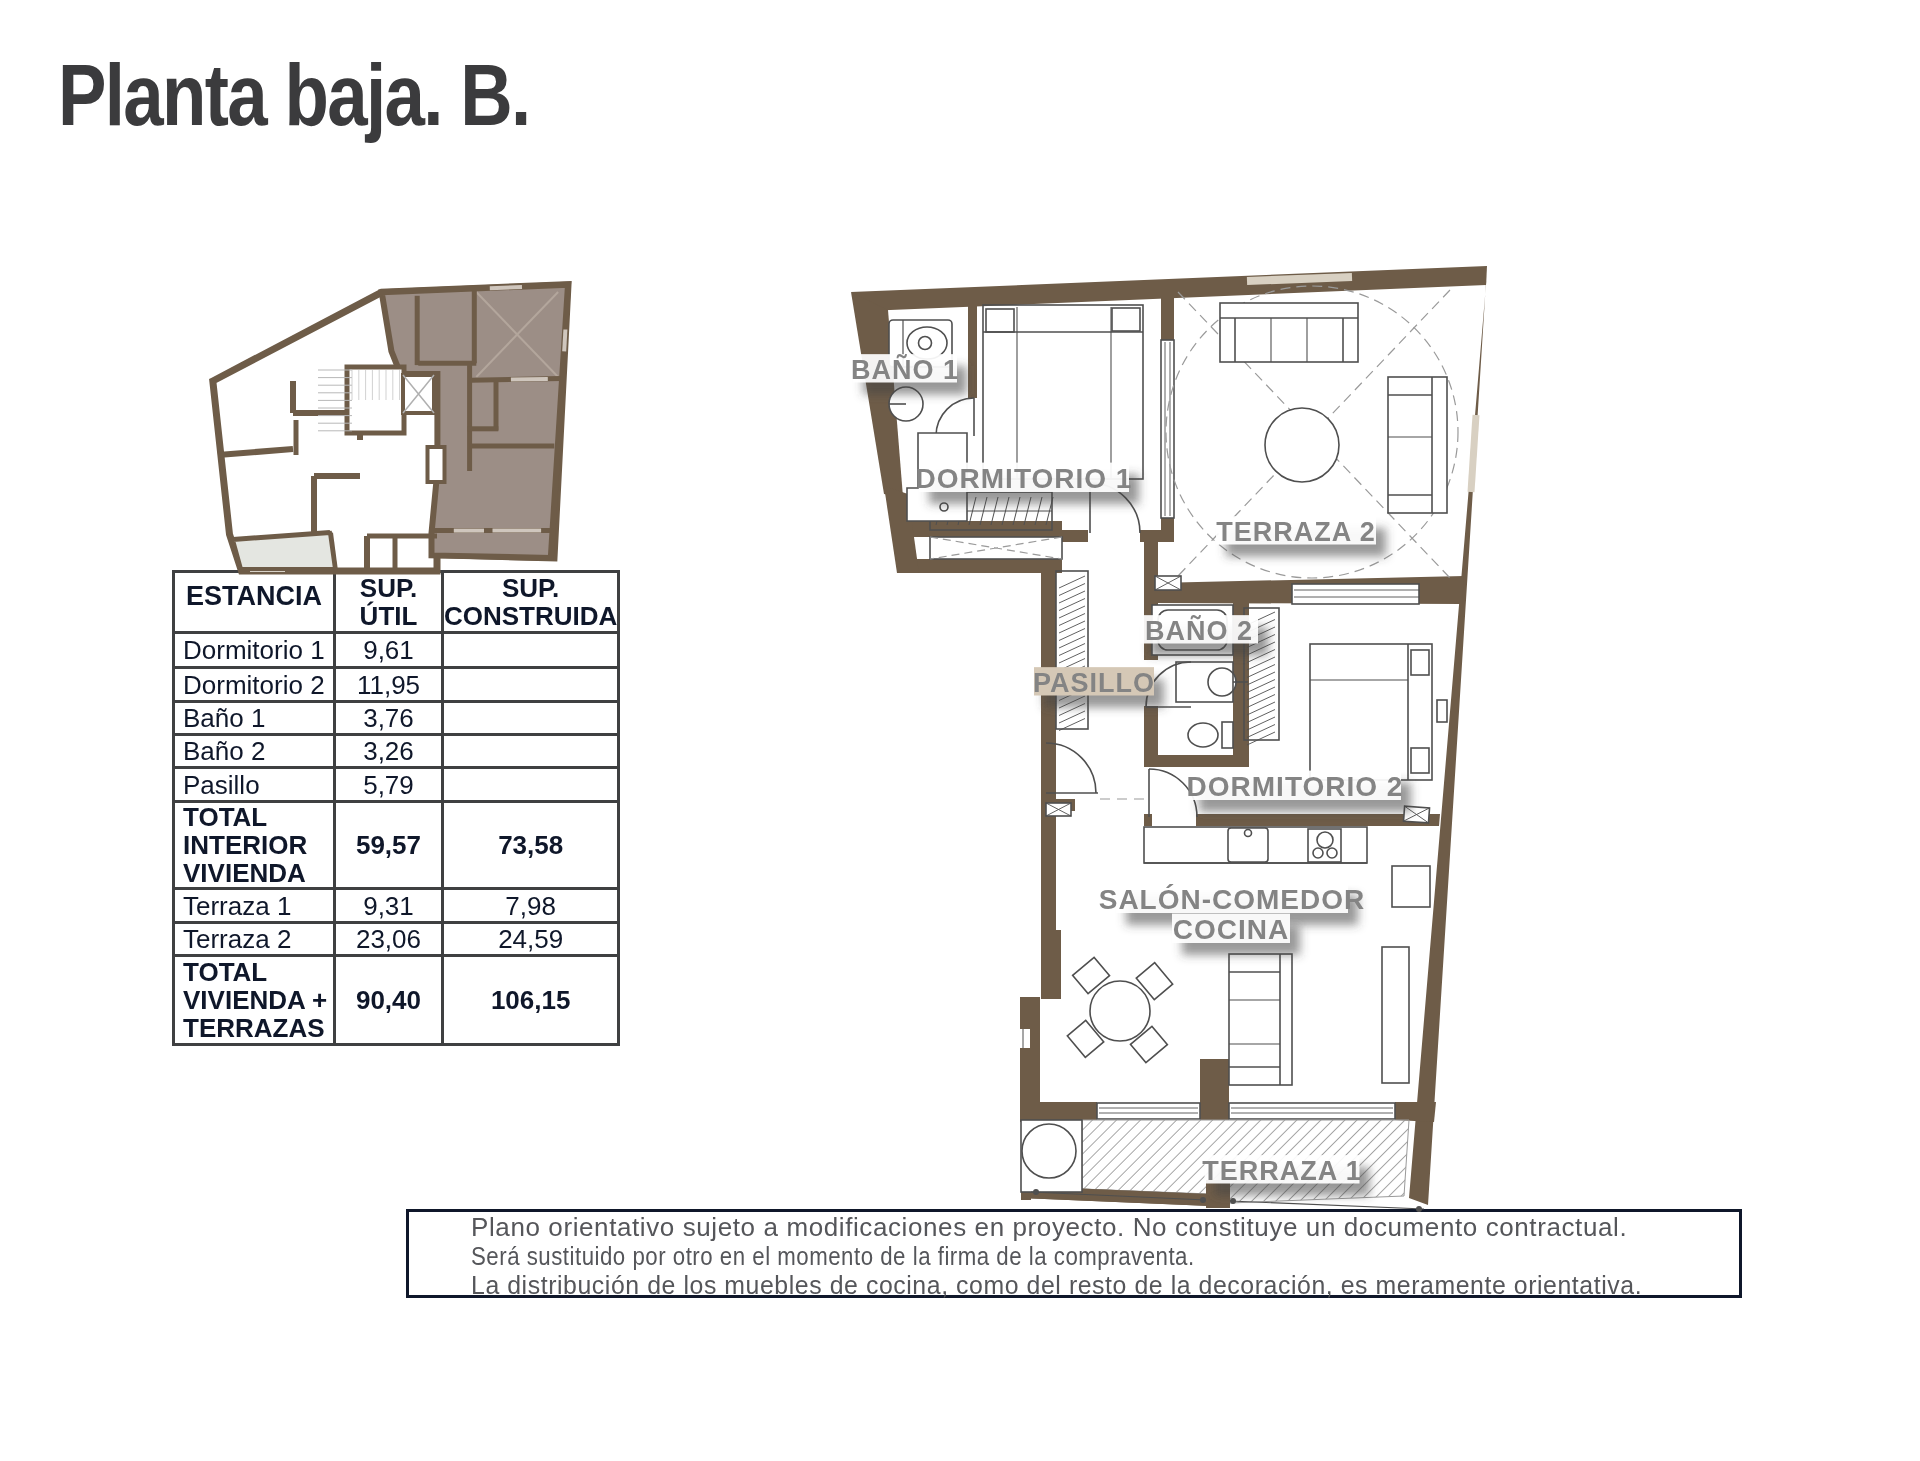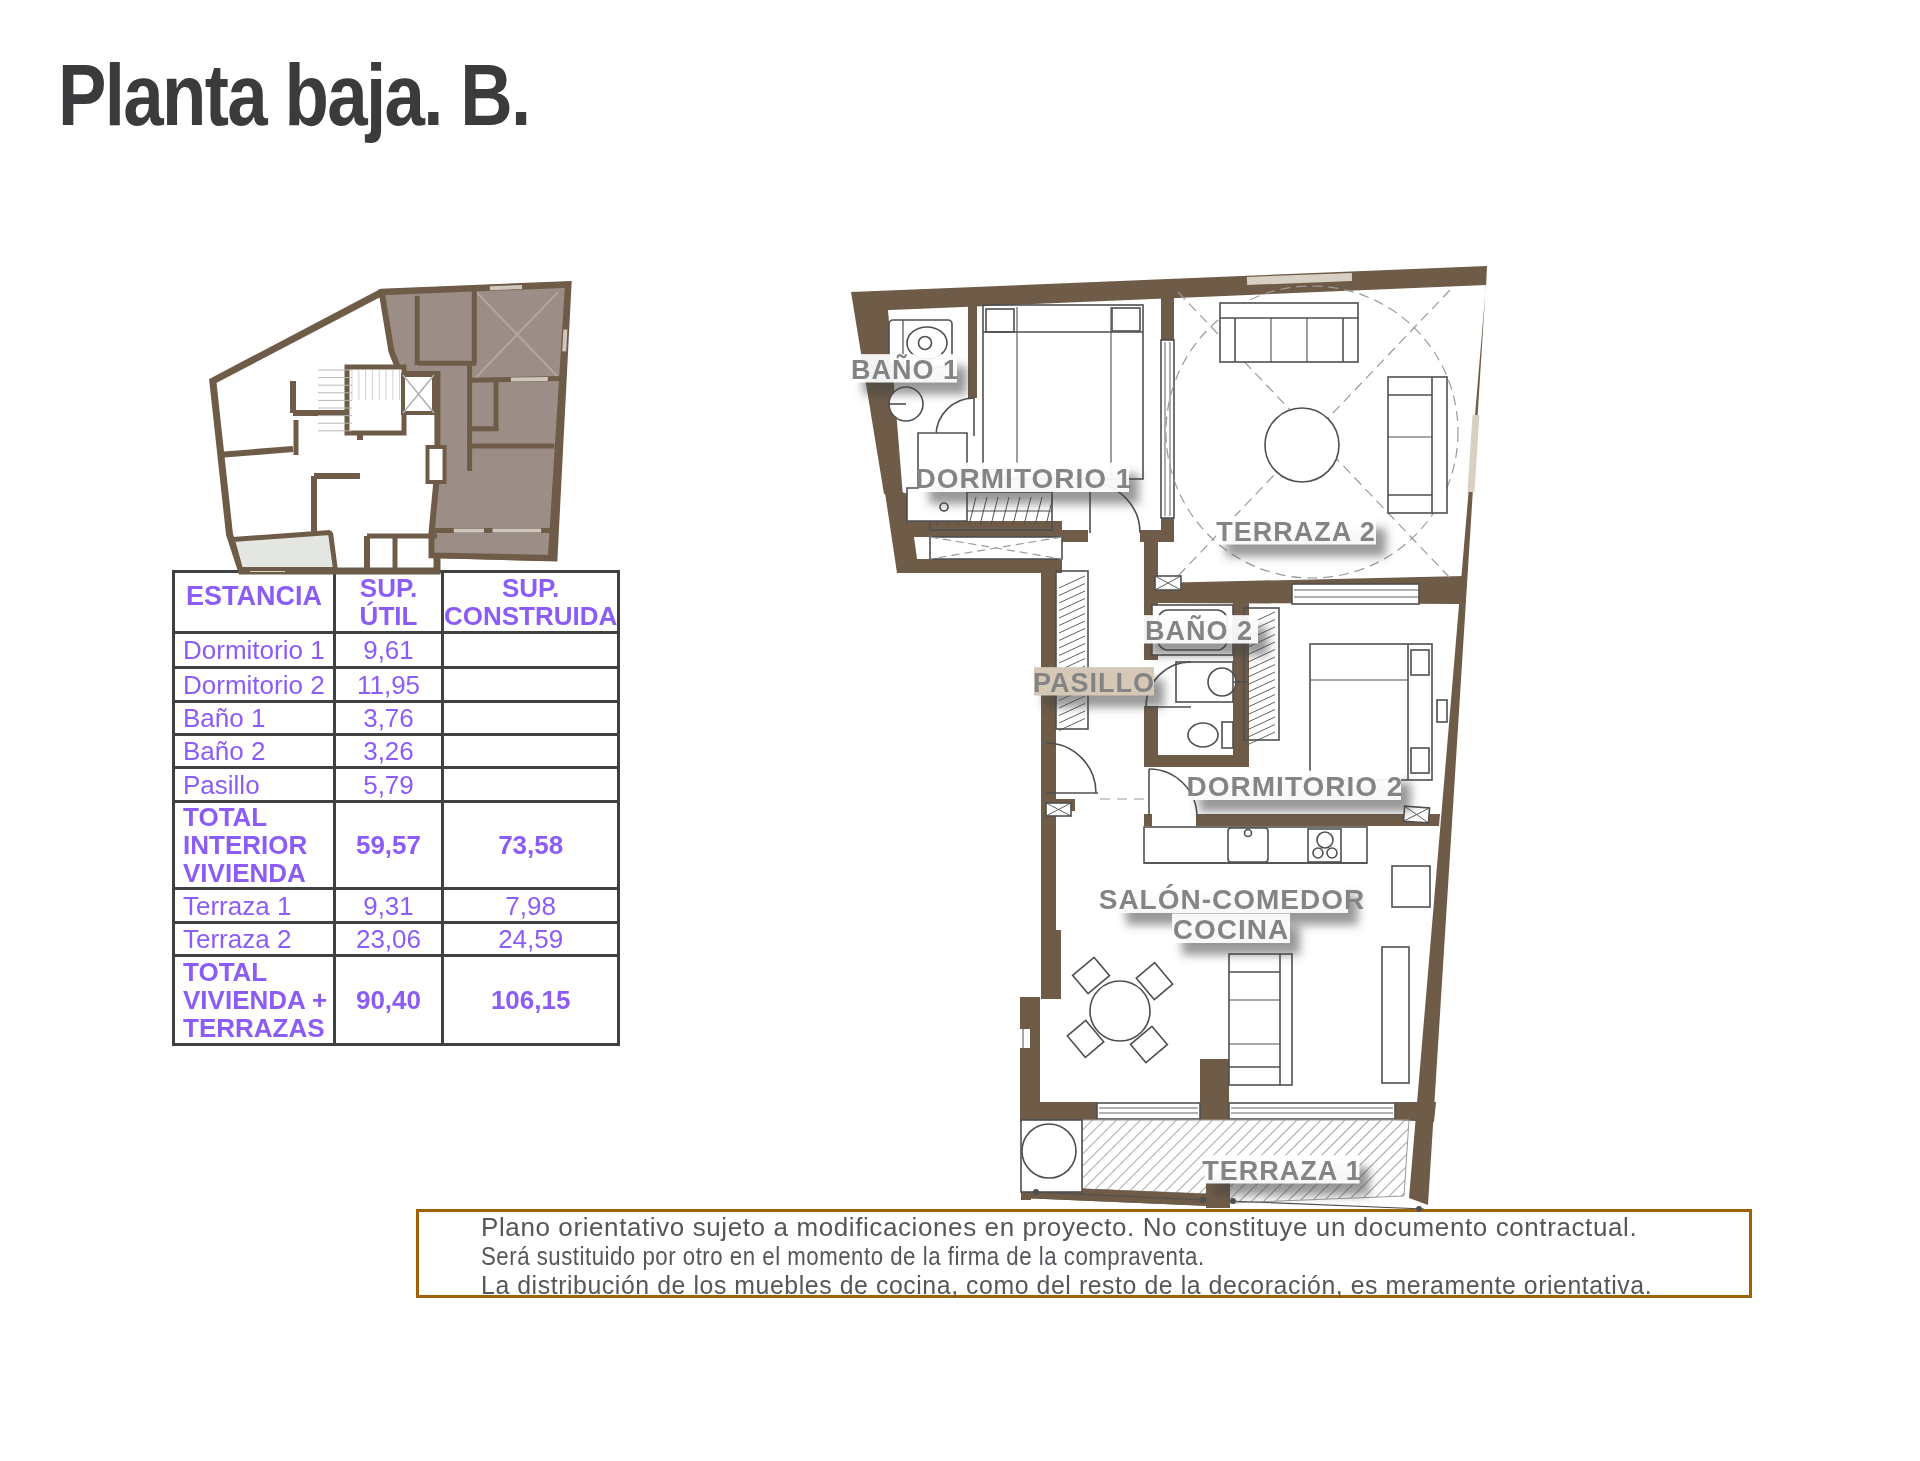--- a/index.html
+++ b/index.html
@@ -1,22 +1,22 @@
 <!DOCTYPE html>
 <html><head>
 <meta charset="utf-8">
 <style>
 html,body{margin:0;padding:0;background:#ffffff;}
 body{width:1920px;height:1461px;position:relative;font-family:"Liberation Sans",sans-serif;overflow:hidden;}
 #title{position:absolute;left:58px;top:45px;font-size:87px;font-weight:bold;color:#3b3b3d;letter-spacing:-2px;transform:scaleX(0.835);transform-origin:left top;white-space:nowrap;}
-#tbl{position:absolute;left:172px;top:570px;border-collapse:collapse;table-layout:fixed;color:#8b5cf6;}
+#tbl{position:absolute;left:172px;top:570px;border-collapse:collapse;table-layout:fixed;color:#0f172a;}
 #tbl td{border:3px solid #3f4041;font-size:26px;padding:0 0 0 8px;vertical-align:middle;line-height:28px;}
 #tbl td.num{text-align:center;padding:0;}
 #tbl td.b{font-weight:bold;}
-#footbox{position:absolute;left:416px;top:1209px;width:1336px;height:89px;border:3px solid #a16207;color:#55565a;font-size:26px;letter-spacing:0.6px;line-height:29px;padding-left:62px;padding-top:1px;box-sizing:border-box;}
+#footbox{position:absolute;left:406px;top:1209px;width:1336px;height:89px;border:3px solid #0f172a;color:#55565a;font-size:26px;letter-spacing:0.6px;line-height:29px;padding-left:62px;padding-top:1px;box-sizing:border-box;}
 svg text{font-family:"Liberation Sans",sans-serif;}
 </style>
 </head>
 <body>
 <div id="title">Planta baja. B.</div>
 
 <table id="tbl">
 <colgroup>
       <col style="width:161px">
       <col style="width:108px">

